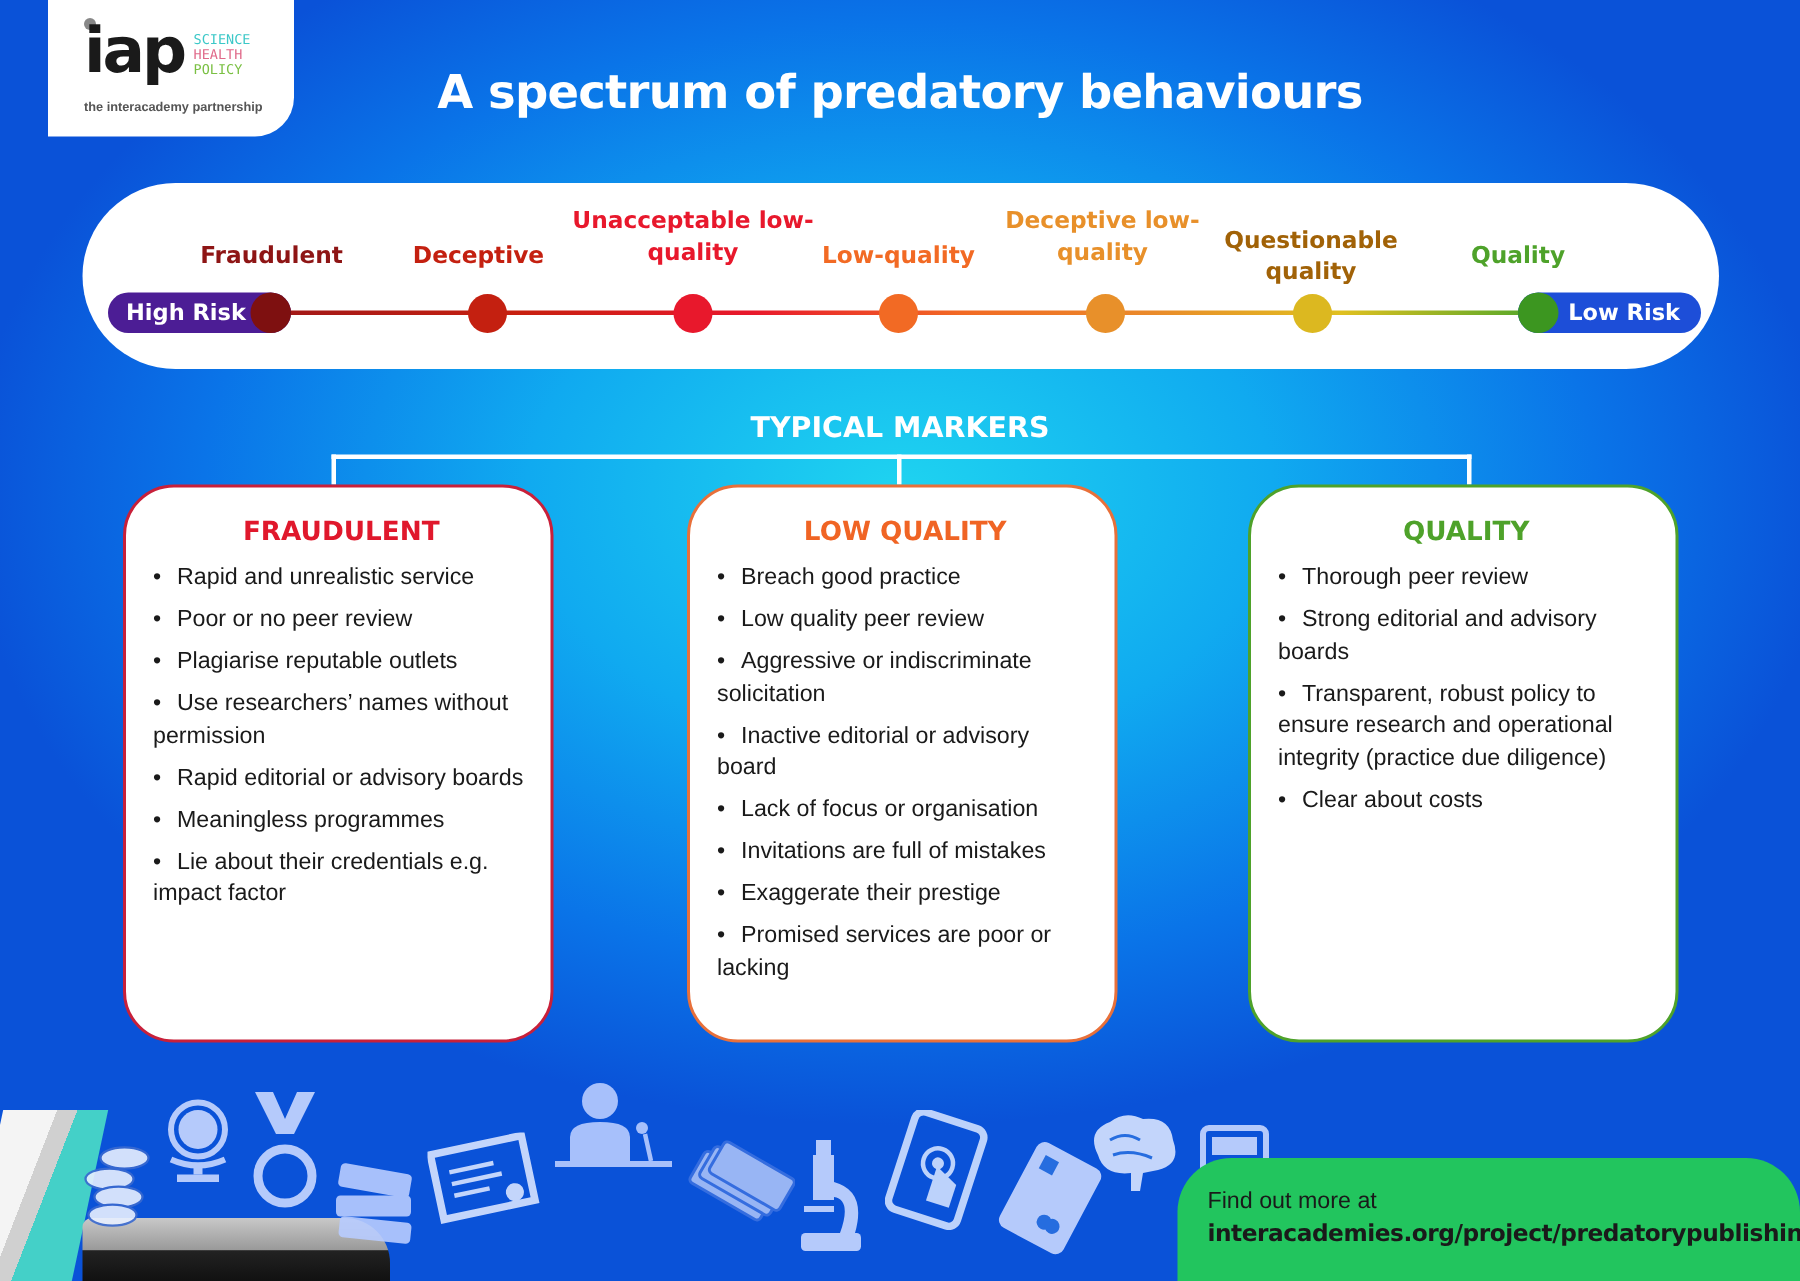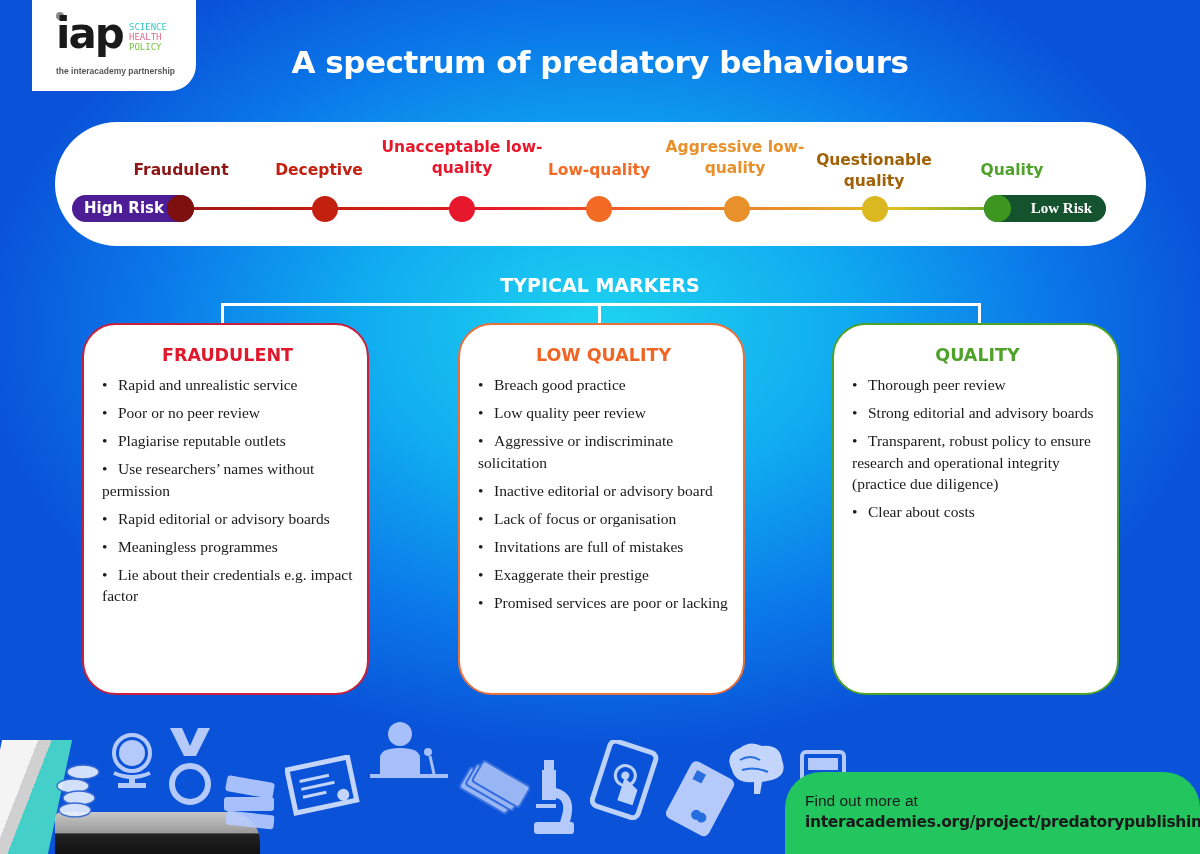--- a/index.html
+++ b/index.html
@@ -43,21 +43,21 @@
   .track {
     left: 180px; top: 207px; width: 840px; height: 3px;
     background: linear-gradient(90deg, #a01818 0%, #c82010 20%, #e8182c 38%, #f26a24 55%, #ea8a2a 70%, #e0c020 85%, #56a82a 100%);
   }
   .end-pill {
     top: 195px; height: 27px; width: 122px; border-radius: 14px;
     color: #fff; font-weight: 700; font-size: 15px; line-height: 27px;
     font-family: "DejaVu Sans", sans-serif;
   }
   .pill-high { left: 72px; background: #4c1d95; padding-left: 12px; }
-  .pill-low { left: 984px; background: #14532d; text-align: right; padding-right: 14px; font-family: Liberation Serif, serif; }
+  .pill-low { left: 1012px; background: #1d4ed8; text-align: right; padding-right: 14px; }
   .pill-knob { top: 0; width: 27px; height: 27px; border-radius: 50%; }
   .pill-high .pill-knob { right: 0; background: #7e1010; }
   .pill-low .pill-knob { left: 0; background: #3c9620; }
 
   .dot { top: 196px; width: 26px; height: 26px; border-radius: 50%; }
   .stage-label {
     width: 150px; text-align: center; font-weight: 700; font-size: 15.5px; line-height: 21px;
     font-family: "DejaVu Sans", sans-serif;
   }
 
@@ -74,21 +74,21 @@
     border-radius: 34px; border: 2px solid;
     padding: 20px 14px 0 18px;
   }
   .card-title {
     text-align: center; font-weight: 700; font-size: 17.5px; margin-bottom: 9px;
     font-family: "DejaVu Sans", sans-serif;
   }
   .card ul { list-style: none; }
   .card li {
     font-size: 15.5px; line-height: 21.5px; color: #1a1a1a; margin-bottom: 6.5px;
-    font-family: Liberation Serif, serif;
+    font-family: Liberation Sans, sans-serif;
   }
   .card li .bullet { display: inline-block; width: 16px; }
 
   
   .icon { color: #cfe0ff; opacity: 0.9; }
   .book {
     left: -10px; top: 740px; width: 70px; height: 114px;
     background: linear-gradient(100deg, #f4f4f4 0 40%, #d0d0d0 40% 55%, #44d0c8 55% 100%);
     transform: skewX(-12deg);
   }
@@ -138,21 +138,21 @@
 <div class="abs dot" style="left:312px;background:#c42010"></div>
 <div class="abs dot" style="left:449px;background:#e8182c"></div>
 <div class="abs dot" style="left:586px;background:#f26a24"></div>
 <div class="abs dot" style="left:724px;background:#e8902a"></div>
 <div class="abs dot" style="left:862px;background:#dcb820"></div>
 
 <div class="abs stage-label" style="left:106px;top:160px;color:#8e1515">Fraudulent</div>
 <div class="abs stage-label" style="left:244px;top:160px;color:#c42010">Deceptive</div>
 <div class="abs stage-label" style="left:377px;top:137px;color:#e8182c;width:170px">Unacceptable low-quality</div>
 <div class="abs stage-label" style="left:524px;top:160px;color:#f26a24">Low-quality</div>
-<div class="abs stage-label" style="left:665px;top:137px;color:#e8902a;width:140px">Aggressive low-quality</div>
+<div class="abs stage-label" style="left:665px;top:137px;color:#e8902a;width:140px">Deceptive low-quality</div>
 <div class="abs stage-label" style="left:799px;top:150px;color:#a16207">Questionable quality</div>
 <div class="abs stage-label" style="left:937px;top:160px;color:#4ea22a">Quality</div>
 
 <div class="abs markers-title">TYPICAL MARKERS</div>
 <div class="abs bracket-h"></div>
 <div class="abs bracket-v" style="left:221px"></div>
 <div class="abs bracket-v" style="left:598px"></div>
 <div class="abs bracket-v" style="left:978px"></div>
 
 <div class="abs card" style="left:82px;border-color:#c8203a">

